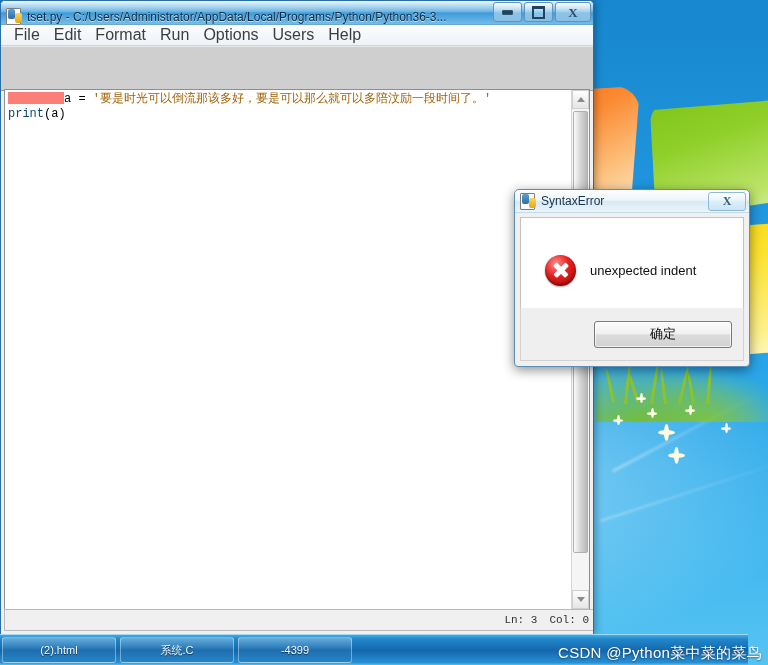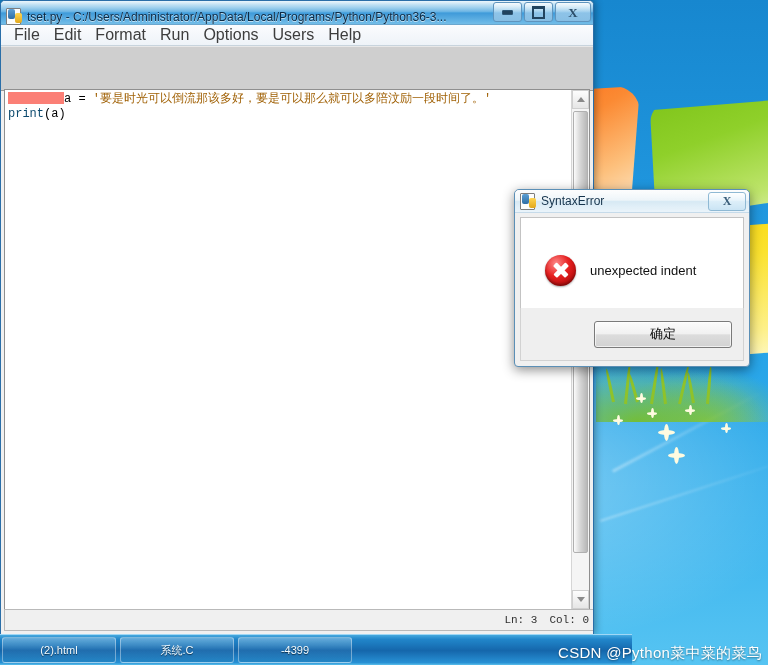--- a/index.html
+++ b/index.html
@@ -58,21 +58,21 @@
   .blade{position:absolute;background:#8fc22a;border-radius:50% 50% 0 0;transform-origin:bottom center;}
   .sparkle{position:absolute;}
   .sparkle i{position:absolute;background:#fffbe0;border-radius:50%;display:block;}
   .sp-v{width:5px;height:17px;left:6px;top:0;}
   .sp-h{width:17px;height:5px;left:0;top:6px;}
   .sparkle.small i.sp-v{width:3px;height:10px;left:3.5px;}
   .sparkle.small i.sp-h{width:10px;height:3px;top:3.5px;}
 
   
   #taskbar{
-    position:absolute;left:0;bottom:0;width:632px;height:30px;
+    position:absolute;left:0;bottom:0;width:748px;height:30px;
     background:linear-gradient(180deg,rgba(70,170,225,.92) 0%,rgba(30,130,200,.92) 14%,rgba(15,95,165,.92) 52%,rgba(35,140,210,.92) 92%,rgba(90,190,235,.95) 100%);
     border-top:1px solid rgba(180,225,250,.8);
     display:flex;align-items:center;
   }
   #taskbar .tb-left{display:flex;align-items:center;height:100%;}
   .tb-btn{
     height:24px;margin:0 2px;padding:0 10px;min-width:92px;
     display:flex;align-items:center;justify-content:center;
     background:linear-gradient(180deg,rgba(255,255,255,.30),rgba(255,255,255,.06) 48%,rgba(0,0,0,.06));
     border:1px solid rgba(255,255,255,.38);border-radius:3px;

